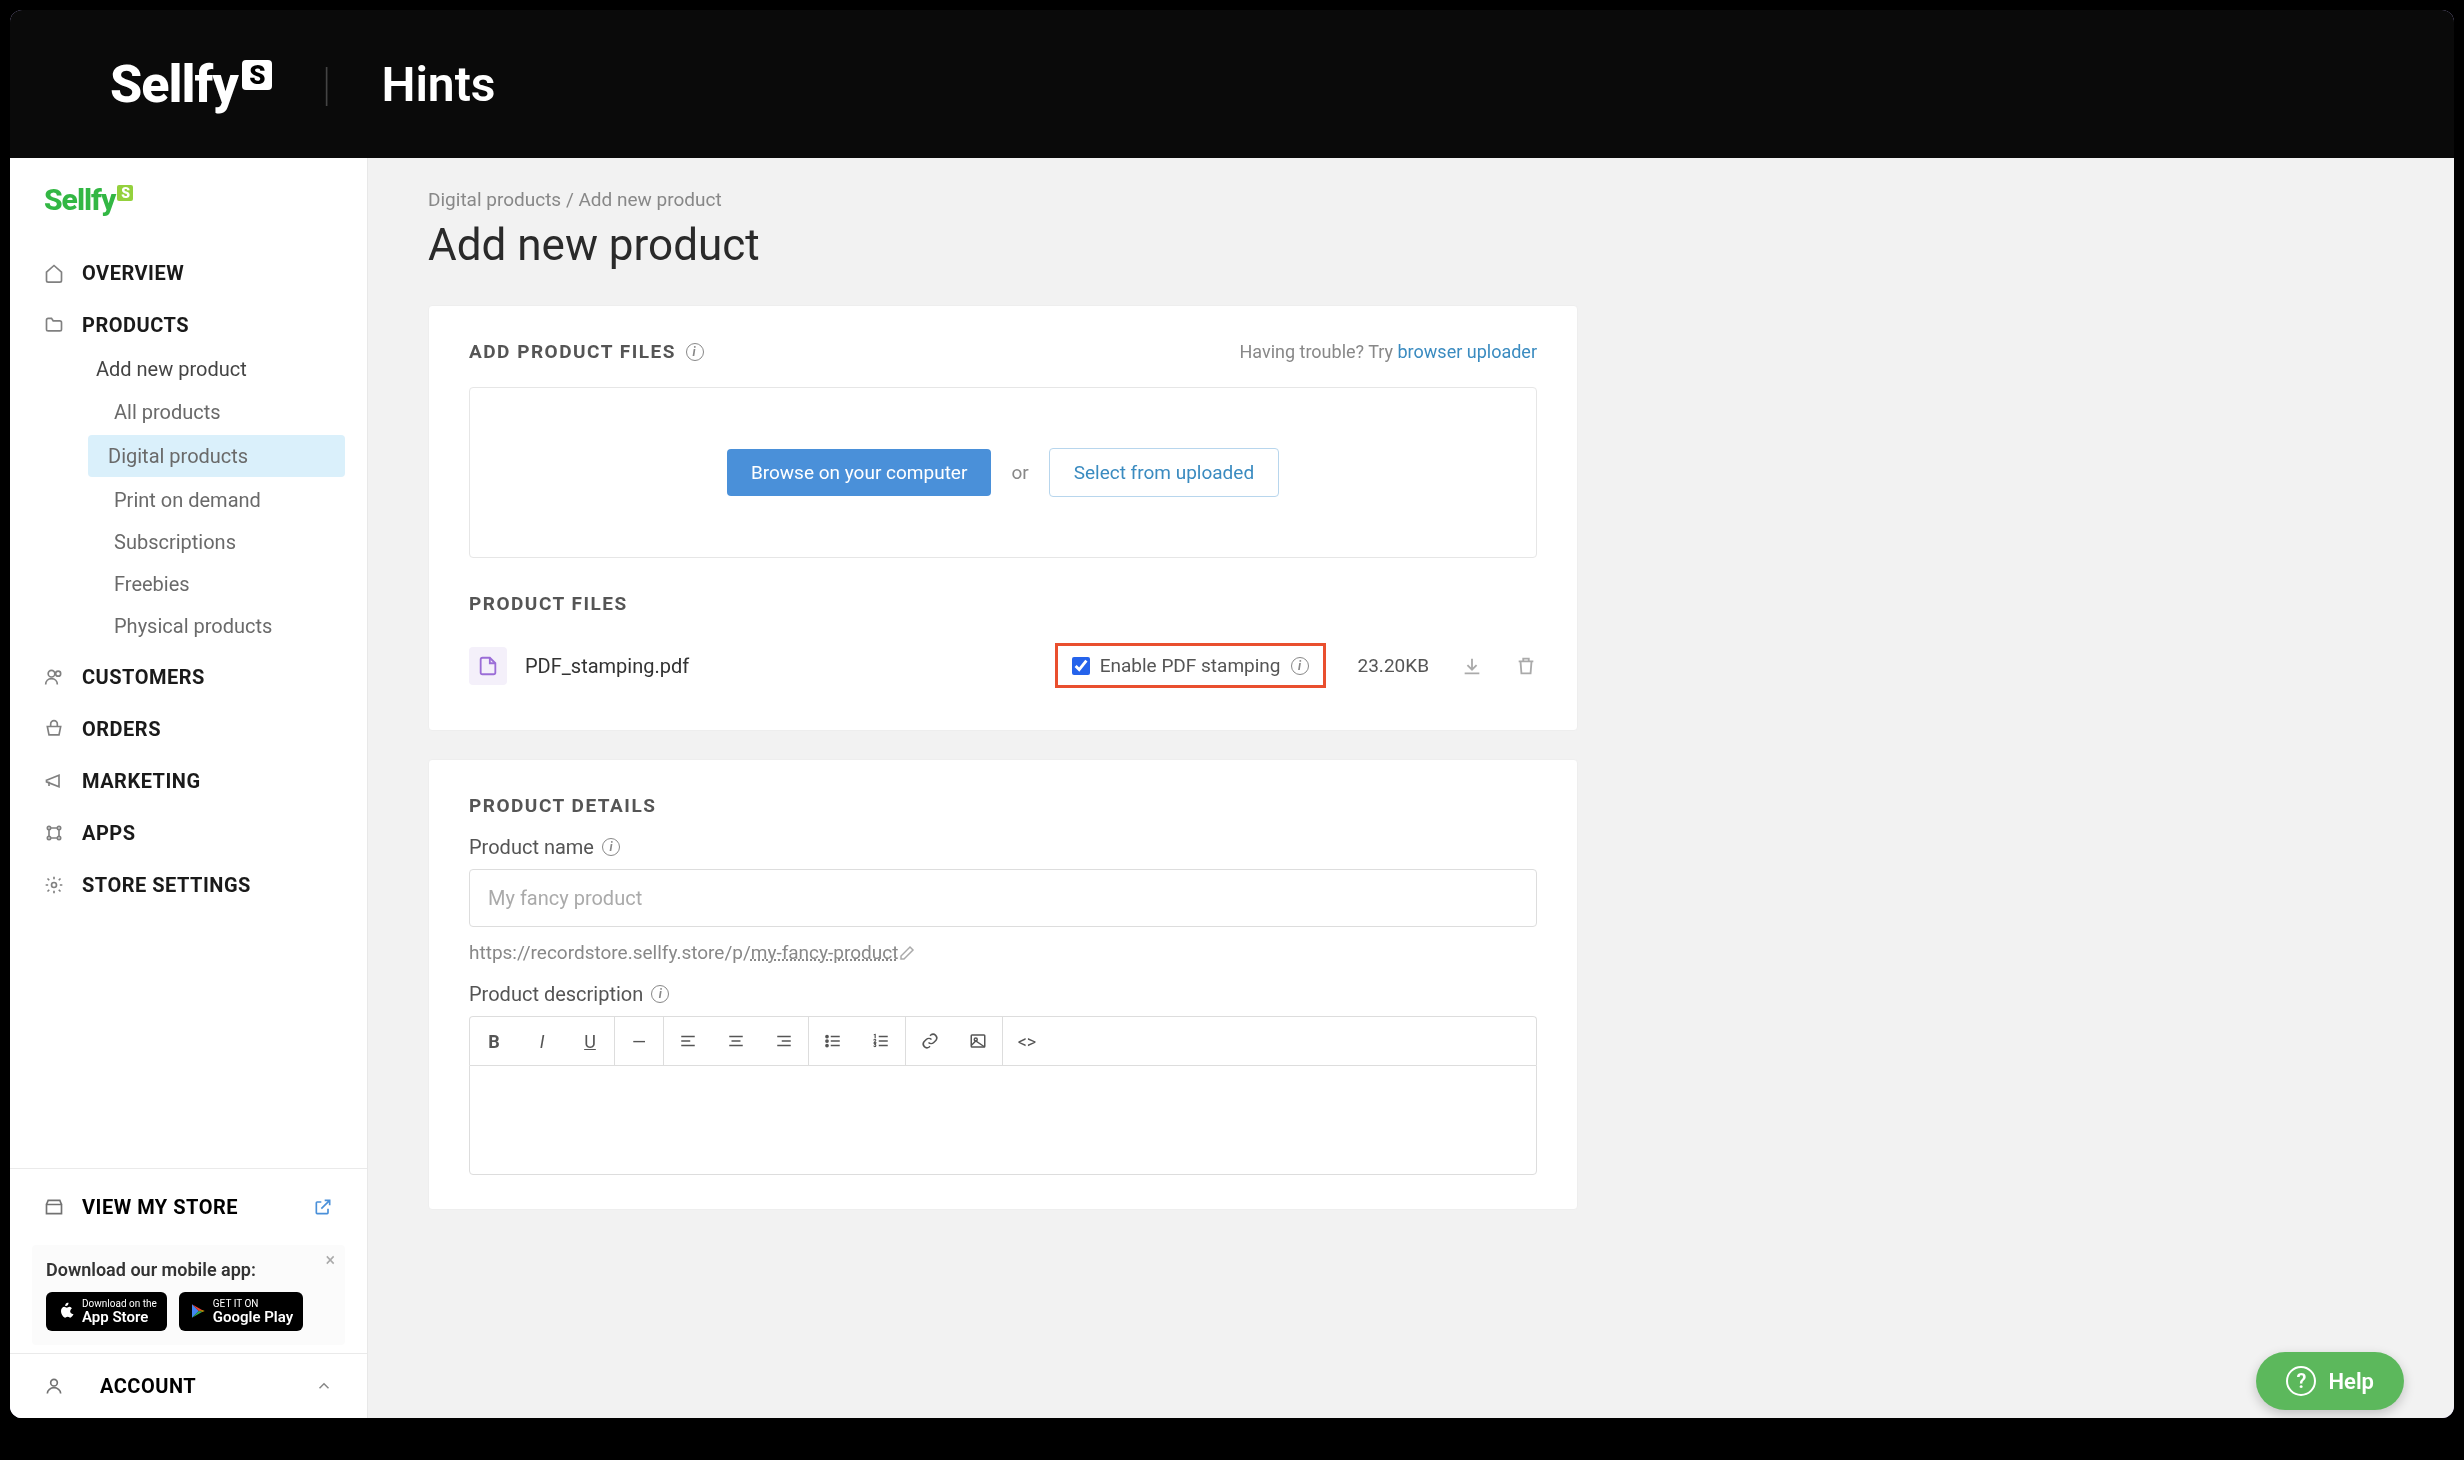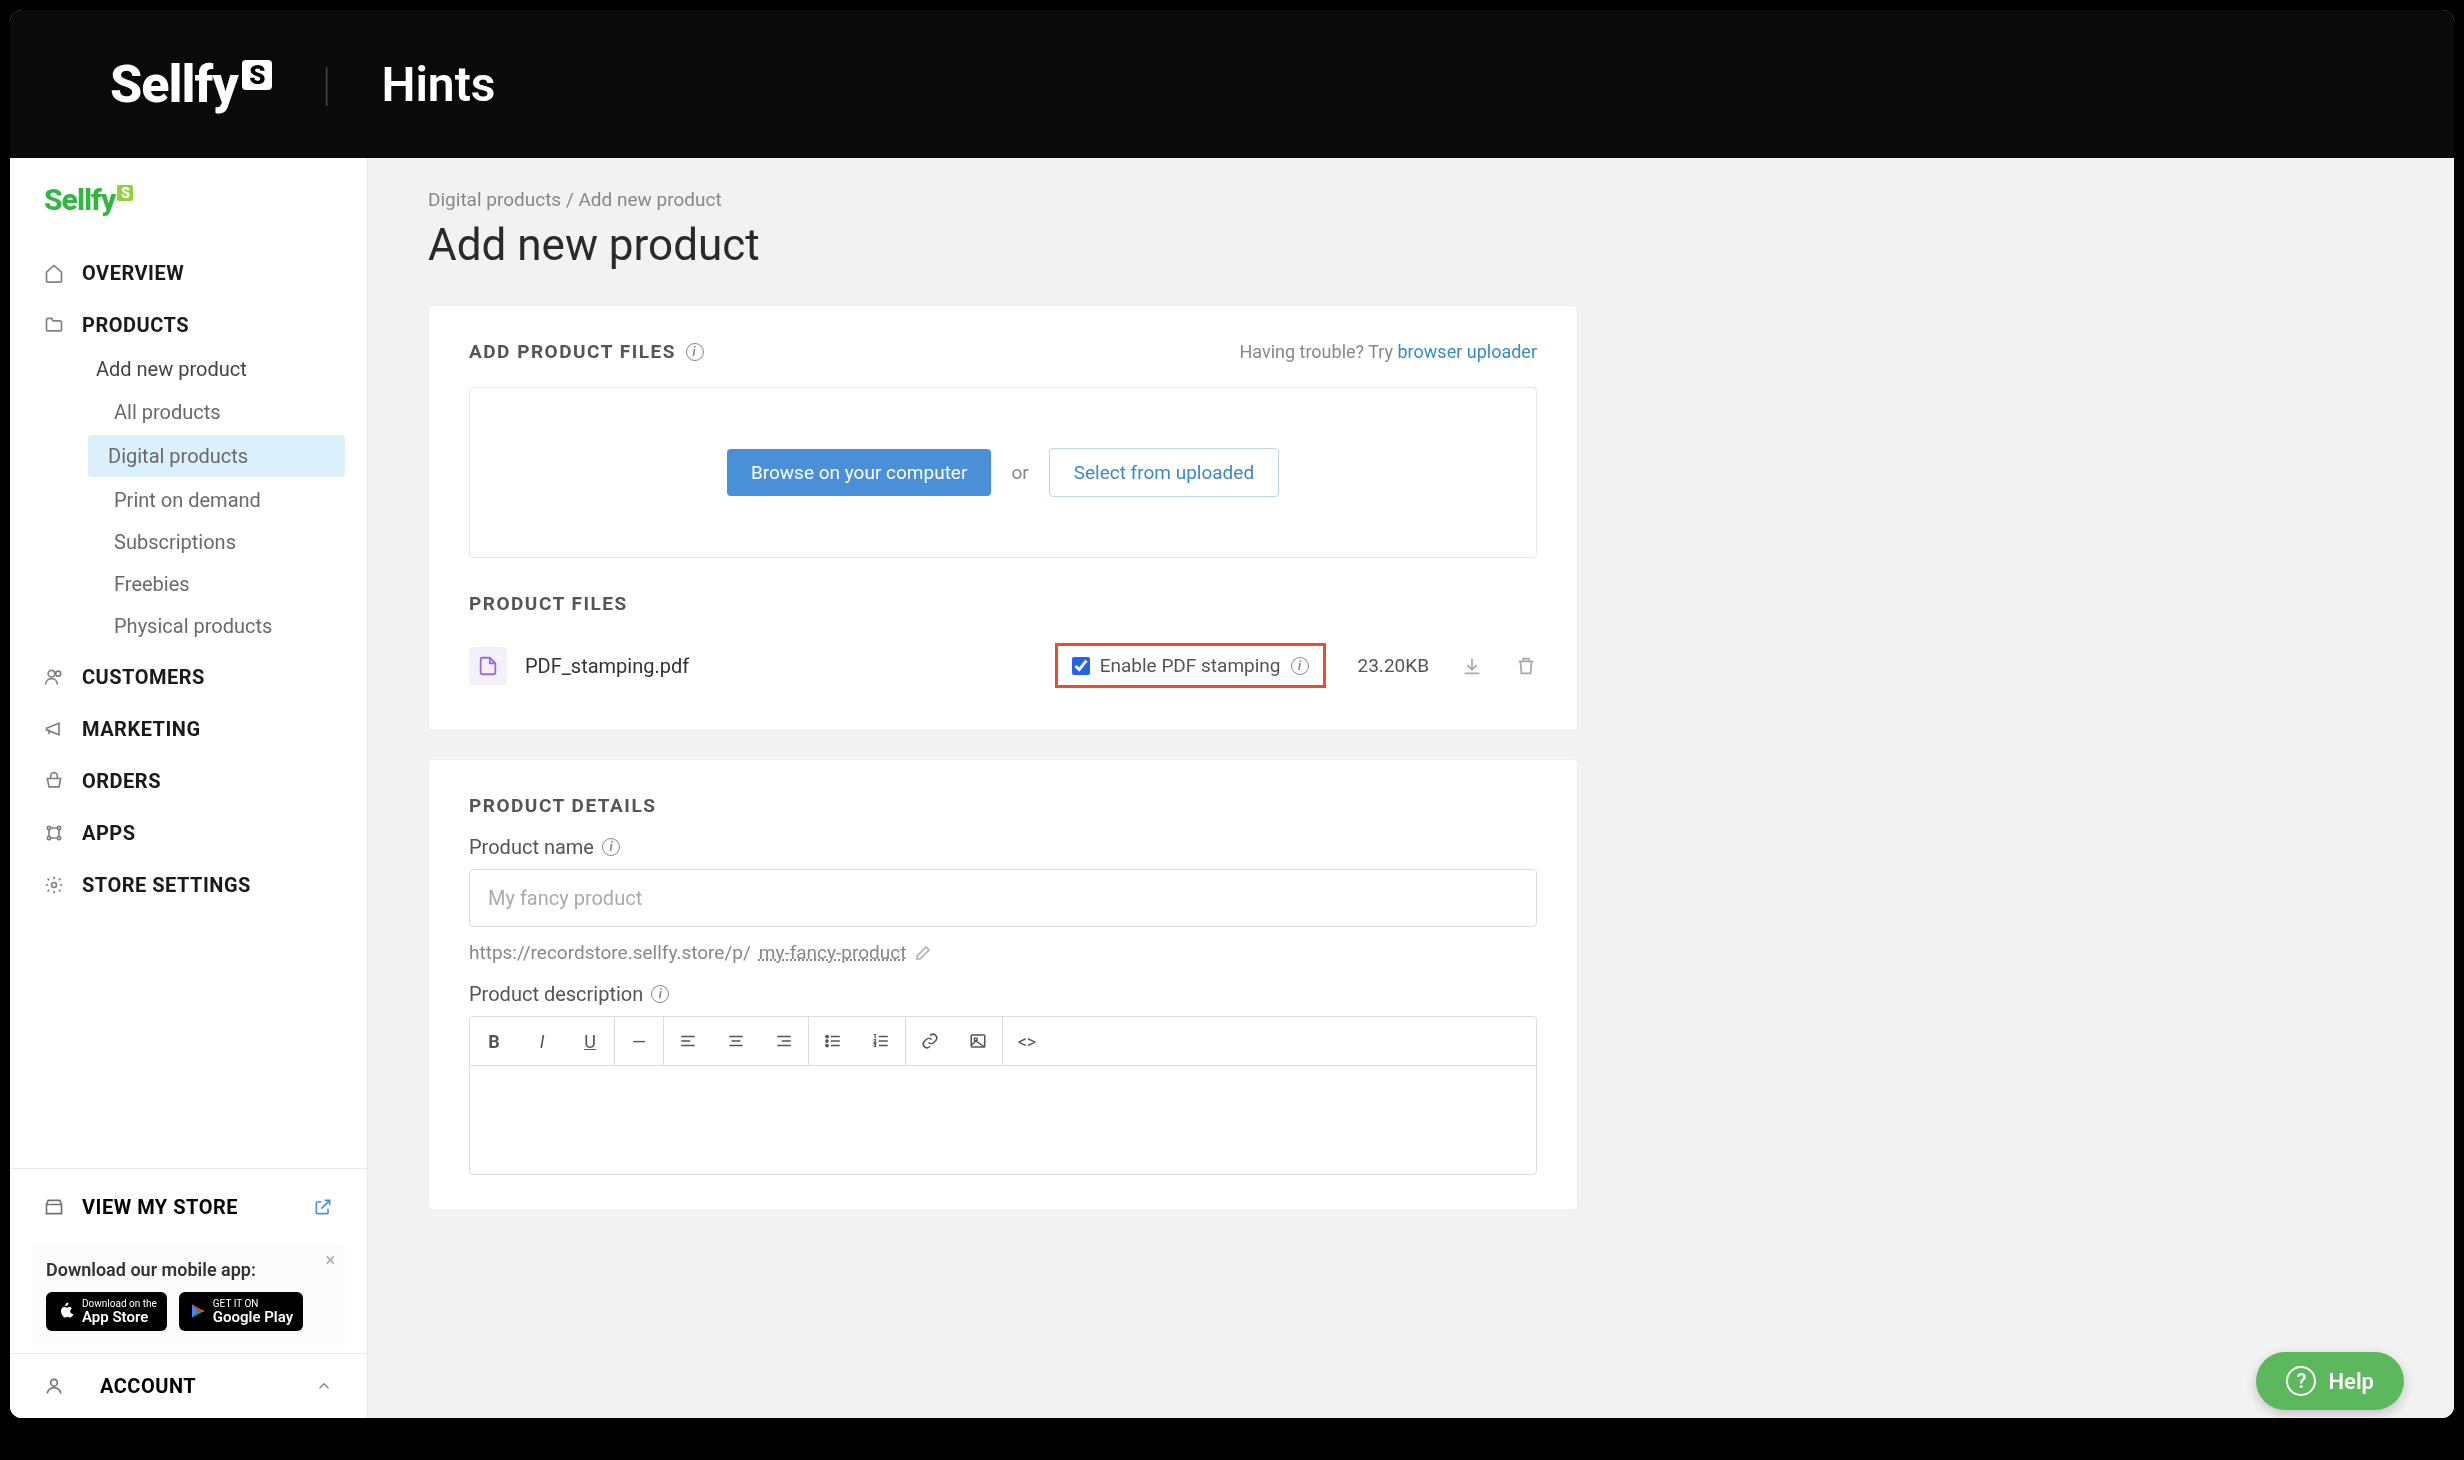--- a/index.html
+++ b/index.html
@@ -58,21 +58,21 @@
 .file-name { font-size: 20px; color: #333; flex: 0 0 auto; }
 .spacer { flex: 1; }
 .stamp-box { border: 3px solid #e94f2e; padding: 8px 14px; display: flex; align-items: center; gap: 10px; }
 .stamp-check { width: 18px; height: 18px; accent-color: #2563eb; }
 .stamp-label { font-size: 19px; color: #555; }
 .file-size { font-size: 19px; color: #555; margin-left: 14px; }
 .file-action-icon { color: #aaa; cursor: pointer; margin-left: 14px; }
 .form-label { font-size: 20px; color: #555; margin: 18px 0 10px; display: flex; align-items: center; gap: 8px; }
 .text-input { width: 100%; border: 1px solid #ddd; border-radius: 4px; padding: 16px 18px; font-size: 20px; color: #333; }
 .text-input::placeholder { color: #aaa; }
-.slug-row { display: flex; align-items: center; gap: 8px; margin-top: 14px; font-size: 19px; color: #888; }
+.slug-row { display: flex; align-items: center; margin-top: 14px; font-size: 19px; color: #888; }
 .slug-row .slug { color: #888; text-decoration: underline dotted; }
 .edit-icon { color: #aaa; cursor: pointer; }
 .editor-toolbar { display: flex; border: 1px solid #ddd; border-bottom: none; border-radius: 4px 4px 0 0; }
 .tb-group { display: flex; border-right: 1px solid #ddd; }
 .tb-group:last-child { border-right: none; }
 .tb-btn { width: 48px; height: 48px; display: flex; align-items: center; justify-content: center; cursor: pointer; color: #555; font-size: 18px; }
 .editor-body { border: 1px solid #ddd; border-top: 1px solid #ddd; min-height: 110px; border-radius: 0 0 4px 4px; }
 .save-btn { width: 100%; background: #5cb85c; color: #fff; border: none; padding: 22px; font-size: 22px; border-radius: 4px; cursor: pointer; }
 .toggle-row { display: flex; align-items: center; gap: 16px; margin-top: 40px; }
 .toggle { width: 46px; height: 26px; background: #5cb85c; border-radius: 13px; position: relative; cursor: pointer; }
@@ -129,31 +129,31 @@
         <div class="nav-item">
           <svg class="nav-icon" viewBox="0 0 24 24" fill="none" stroke="currentColor" stroke-width="2">
               <circle cx="9" cy="8" r="4"></circle>
               <path d="M2 21c0-4 3-7 7-7s7 3 7 7"></path>
               <circle cx="17" cy="8" r="3"></circle>
             </svg>
           <span>CUSTOMERS</span>
         </div>
         <div class="nav-item">
           <svg class="nav-icon" viewBox="0 0 24 24" fill="none" stroke="currentColor" stroke-width="2">
+              <path d="M4 9h16l-2 10H6L4 9z"></path>
+              <path d="M8 9V6a4 4 0 018 0v3"></path>
+            </svg>
+          <span>ORDERS</span>
+        </div>
+        <div class="nav-item">
+          <svg class="nav-icon" viewBox="0 0 24 24" fill="none" stroke="currentColor" stroke-width="2">
               <path d="M3 11l15-6v14L3 13v-2z"></path>
               <path d="M6 13v5"></path>
             </svg>
           <span>MARKETING</span>
-        </div>
-        <div class="nav-item">
-          <svg class="nav-icon" viewBox="0 0 24 24" fill="none" stroke="currentColor" stroke-width="2">
-              <path d="M4 9h16l-2 10H6L4 9z"></path>
-              <path d="M8 9V6a4 4 0 018 0v3"></path>
-            </svg>
-          <span>ORDERS</span>
         </div>
         <div class="nav-item">
           <svg class="nav-icon" viewBox="0 0 24 24" fill="none" stroke="currentColor" stroke-width="2">
               <circle cx="6" cy="6" r="2"></circle>
               <circle cx="18" cy="6" r="2"></circle>
               <circle cx="6" cy="18" r="2"></circle>
               <circle cx="18" cy="18" r="2"></circle>
               <path d="M6 8v8M18 8v8M8 6h8M8 18h8"></path>
             </svg>
           <span>APPS</span>

